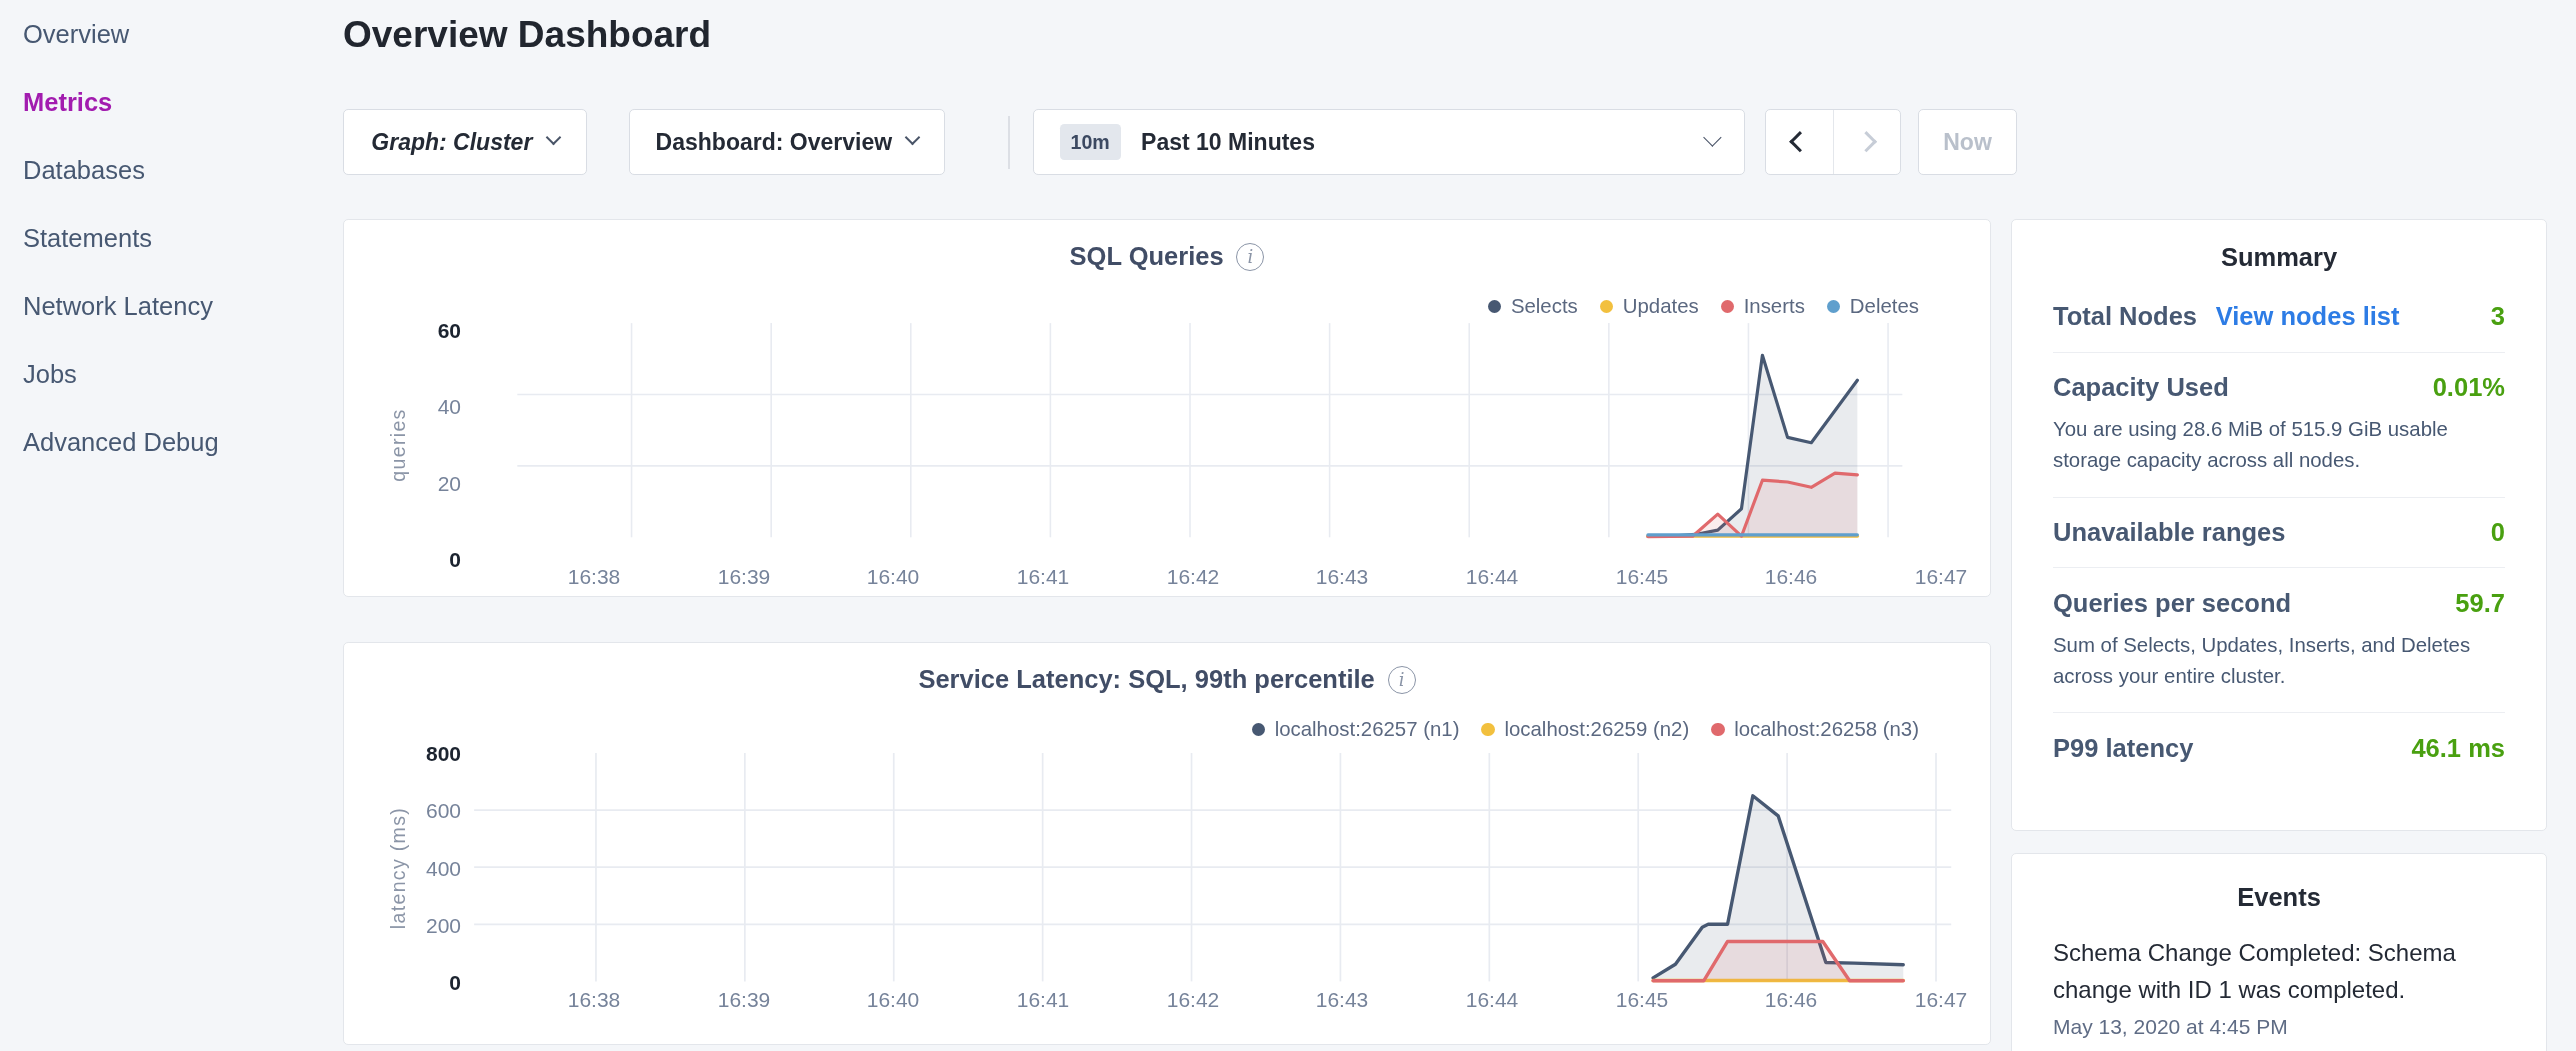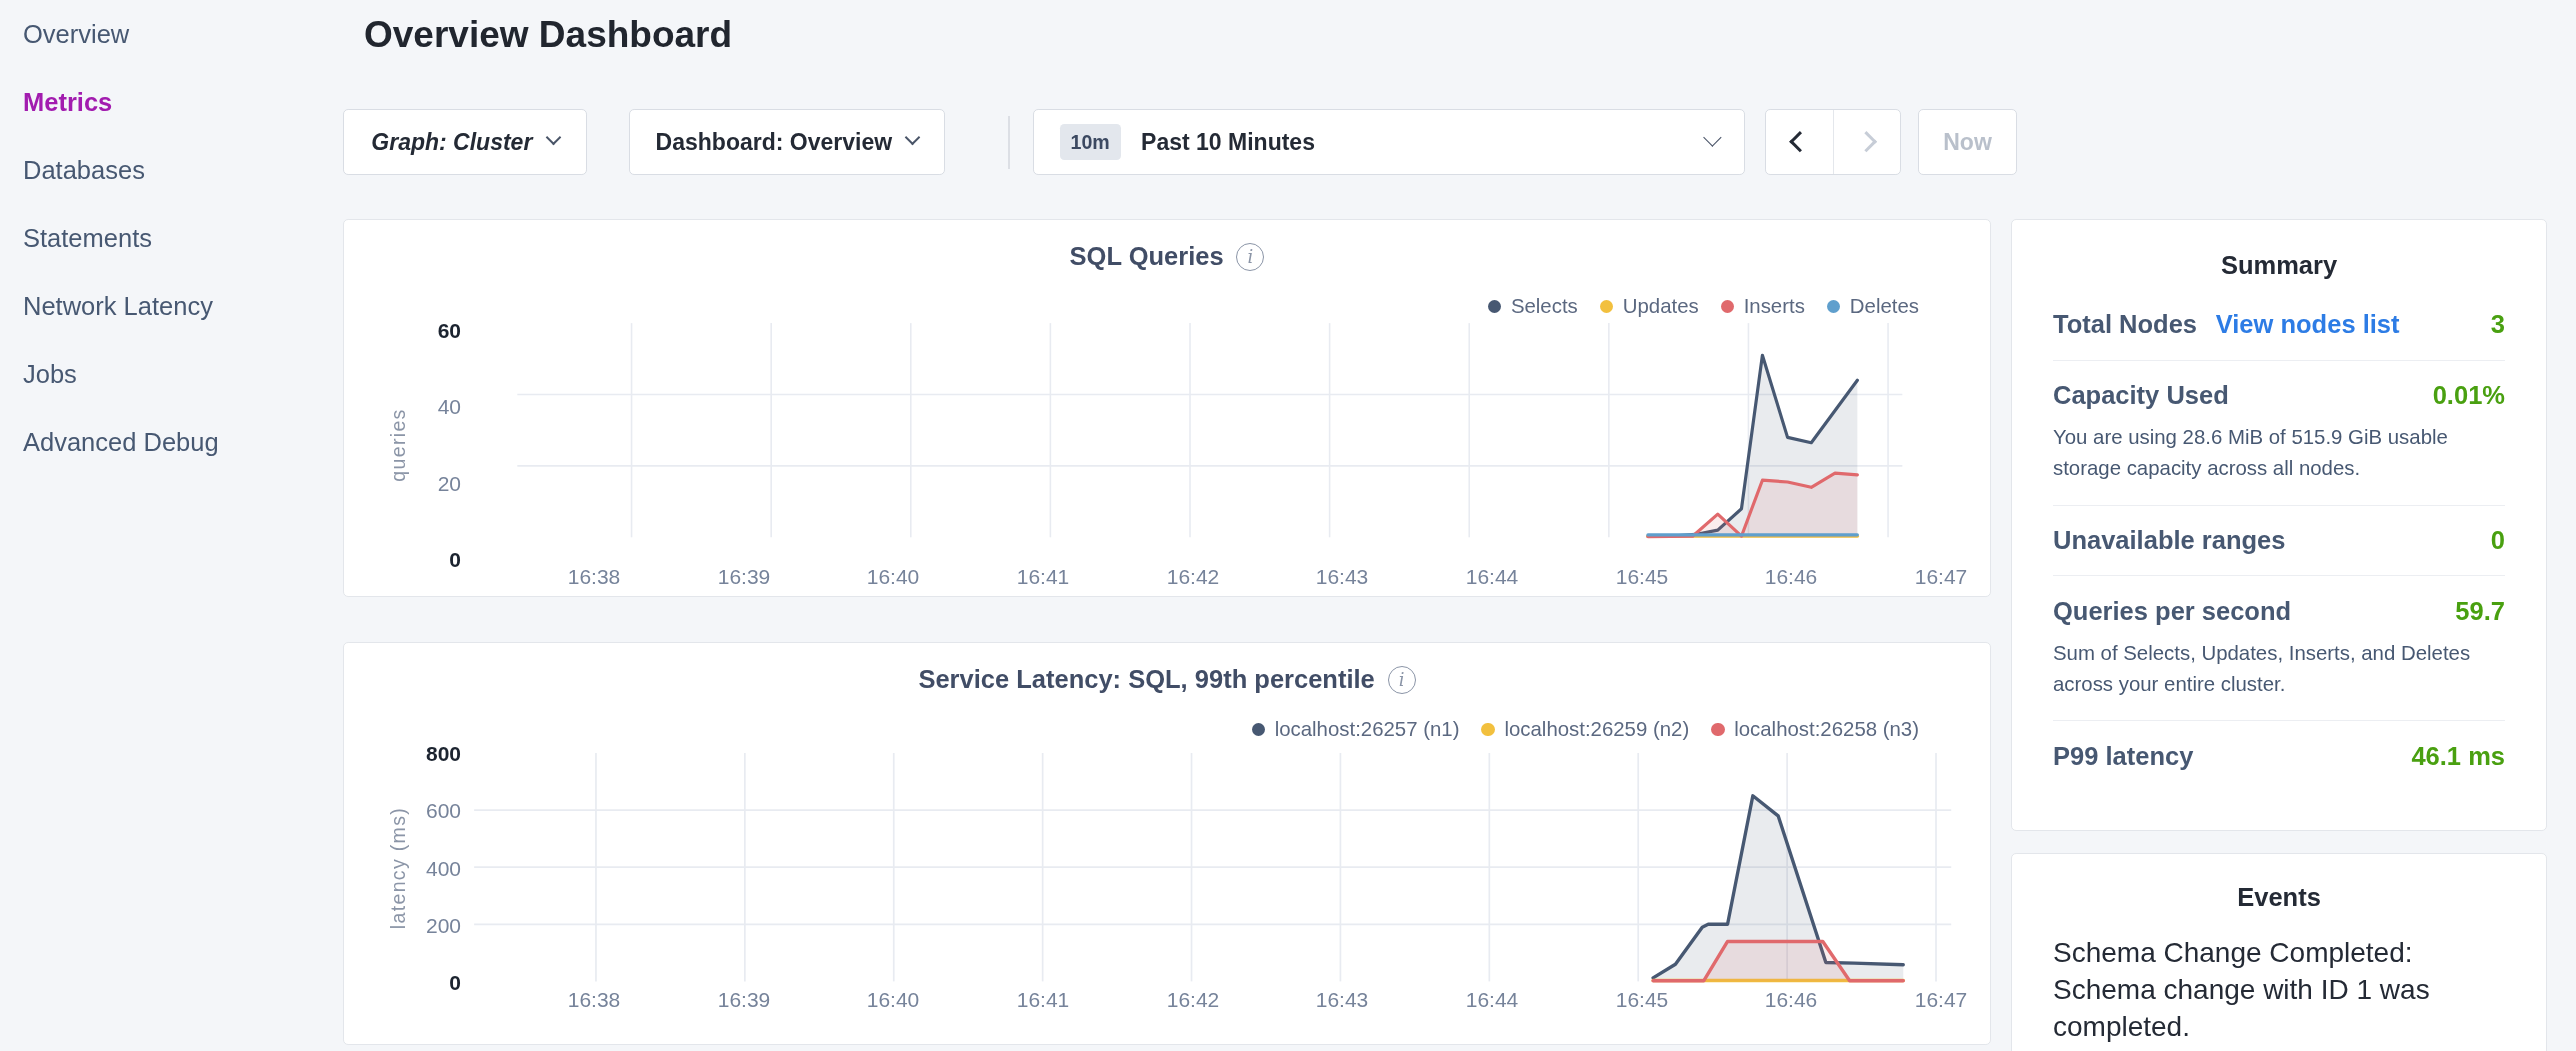--- a/index.html
+++ b/index.html
@@ -5,21 +5,21 @@
   html,body{margin:0;padding:0;}
   body{font-family:"Liberation Sans",sans-serif;background:#f4f6f9;}
   .app{position:relative;width:2576px;height:1051px;overflow:hidden;background:#f4f6f9;}
 
   
   .sidebar{position:absolute;left:0;top:0;width:340px;}
   .nav-item{height:68px;display:flex;align-items:center;padding-left:23px;font-size:25.5px;color:#475872;cursor:pointer;}
   .nav-item.active{color:#a21caf;font-weight:700;}
 
   
-  .page-title{position:absolute;left:364px;top:13.6px;margin:0;font-size:37px;font-weight:700;color:#21262f;}
+  .page-title{position:absolute;left:343px;top:13.6px;margin:0;font-size:37px;font-weight:700;color:#21262f;}
 
   
   .ctl-btn{position:absolute;background:#fff;border:1.7px solid #d9dde4;border-radius:5.1px;display:flex;align-items:center;justify-content:center;gap:15.3px;font-size:23px;font-weight:700;color:#242a35;font-family:inherit;cursor:pointer;box-sizing:border-box;padding:0;}
   #graph-btn{left:343px;top:109px;width:244px;height:66px;font-style:italic;}
   #dashboard-btn{left:629px;top:109px;width:316px;height:66px;}
   .toolbar-divider{position:absolute;left:1008px;top:116px;width:1.7px;height:53px;background:#dcdfe5;}
   #time-btn{left:1033px;top:109px;width:712px;height:66px;justify-content:flex-start;padding:0 25.5px;gap:20.4px;}
   #time-btn .chev{margin-left:auto;}
   .time-badge{background:#e3e7ed;border-radius:4.3px;padding:6.8px 11px;font-size:19.6px;font-weight:700;color:#3c4961;}
   .arrow-group{position:absolute;left:1765px;top:109px;width:136px;height:66px;display:flex;background:#fff;border:1.7px solid #d9dde4;border-radius:5.1px;box-sizing:border-box;}
@@ -33,21 +33,21 @@
   .chev.big{width:15.3px;height:15.3px;border-width:3.4px;}
   .chev.left{transform:rotate(135deg);}
   .chev.right{transform:rotate(-45deg);}
   .chev.dark{border-color:#242a35;}
   .chev.light{border-color:#c7cdd7;}
 
   
   .card{position:absolute;background:#fff;border:1.7px solid #e3e6eb;border-radius:5.1px;box-sizing:border-box;}
   #chart-0{left:343px;top:219px;width:1648px;height:378px;}
   #chart-1{left:343px;top:642px;width:1648px;height:403px;}
-  #summary-card{left:2011px;top:219px;width:536px;height:612px;padding:24px 41px;}
+  #summary-card{left:2011px;top:219px;width:536px;height:612px;padding:16px 41px;}
   #events-card{left:2011px;top:853px;width:536px;height:238px;padding:22px 41px;}
 
   
   .chart-head{position:absolute;top:22px;left:0;right:0;display:flex;justify-content:center;align-items:center;gap:12.8px;}
   .chart-title{font-size:25.5px;font-weight:700;color:#414d66;}
   .info-icon{width:28px;height:28px;border:1.7px solid #8b95a7;border-radius:50%;color:#8b95a7;font-size:18px;font-style:italic;font-family:"DejaVu Serif",serif;display:flex;align-items:center;justify-content:center;box-sizing:border-box;cursor:pointer;}
   .chart-legend{position:absolute;top:75px;right:71px;display:flex;gap:22px;}
   .legend-item{display:flex;align-items:center;gap:9.4px;font-size:20.4px;color:#5b6880;}
   .legend-dot{width:13.6px;height:13.6px;border-radius:50%;display:inline-block;}
   .chart-ylabel{position:absolute;left:54px;top:225px;transform:translate(-50%,-50%) rotate(-90deg);white-space:nowrap;font-size:19.6px;color:#8b95a7;letter-spacing:1.3px;}
@@ -58,21 +58,21 @@
 
   
   .side-title{text-align:center;font-size:25.5px;font-weight:700;color:#242a35;margin:6.8px 0 10.2px;}
   .sum-row{padding:20.4px 0;}
   .sum-row + .sum-row{border-top:1.7px solid #eceef2;}
   .sum-head{display:flex;align-items:flex-end;gap:18.7px;}
   .sum-label{font-size:25.5px;font-weight:700;color:#475872;}
   .sum-link{font-size:25.5px;font-weight:700;color:#2d7ce5;text-decoration:none;cursor:pointer;}
   .sum-value{margin-left:auto;font-size:25.5px;font-weight:700;color:#49a010;white-space:nowrap;}
   .sum-desc{margin-top:12px;font-size:20.4px;line-height:31px;color:#475872;}
-  .event-msg{font-size:28px;line-height:37px;color:#242a35;width:408px;margin-top:22px;}
+  .event-msg{font-size:24px;line-height:37px;color:#242a35;width:408px;margin-top:22px;}
   .event-time{font-size:21px;color:#5f6c85;margin-top:6.8px;}
 </style>
 </head>
 <body>
 
 <div class="app">
 
   <nav class="sidebar">
     <div class="nav-item">Overview</div>
     <div class="nav-item active">Metrics</div>

